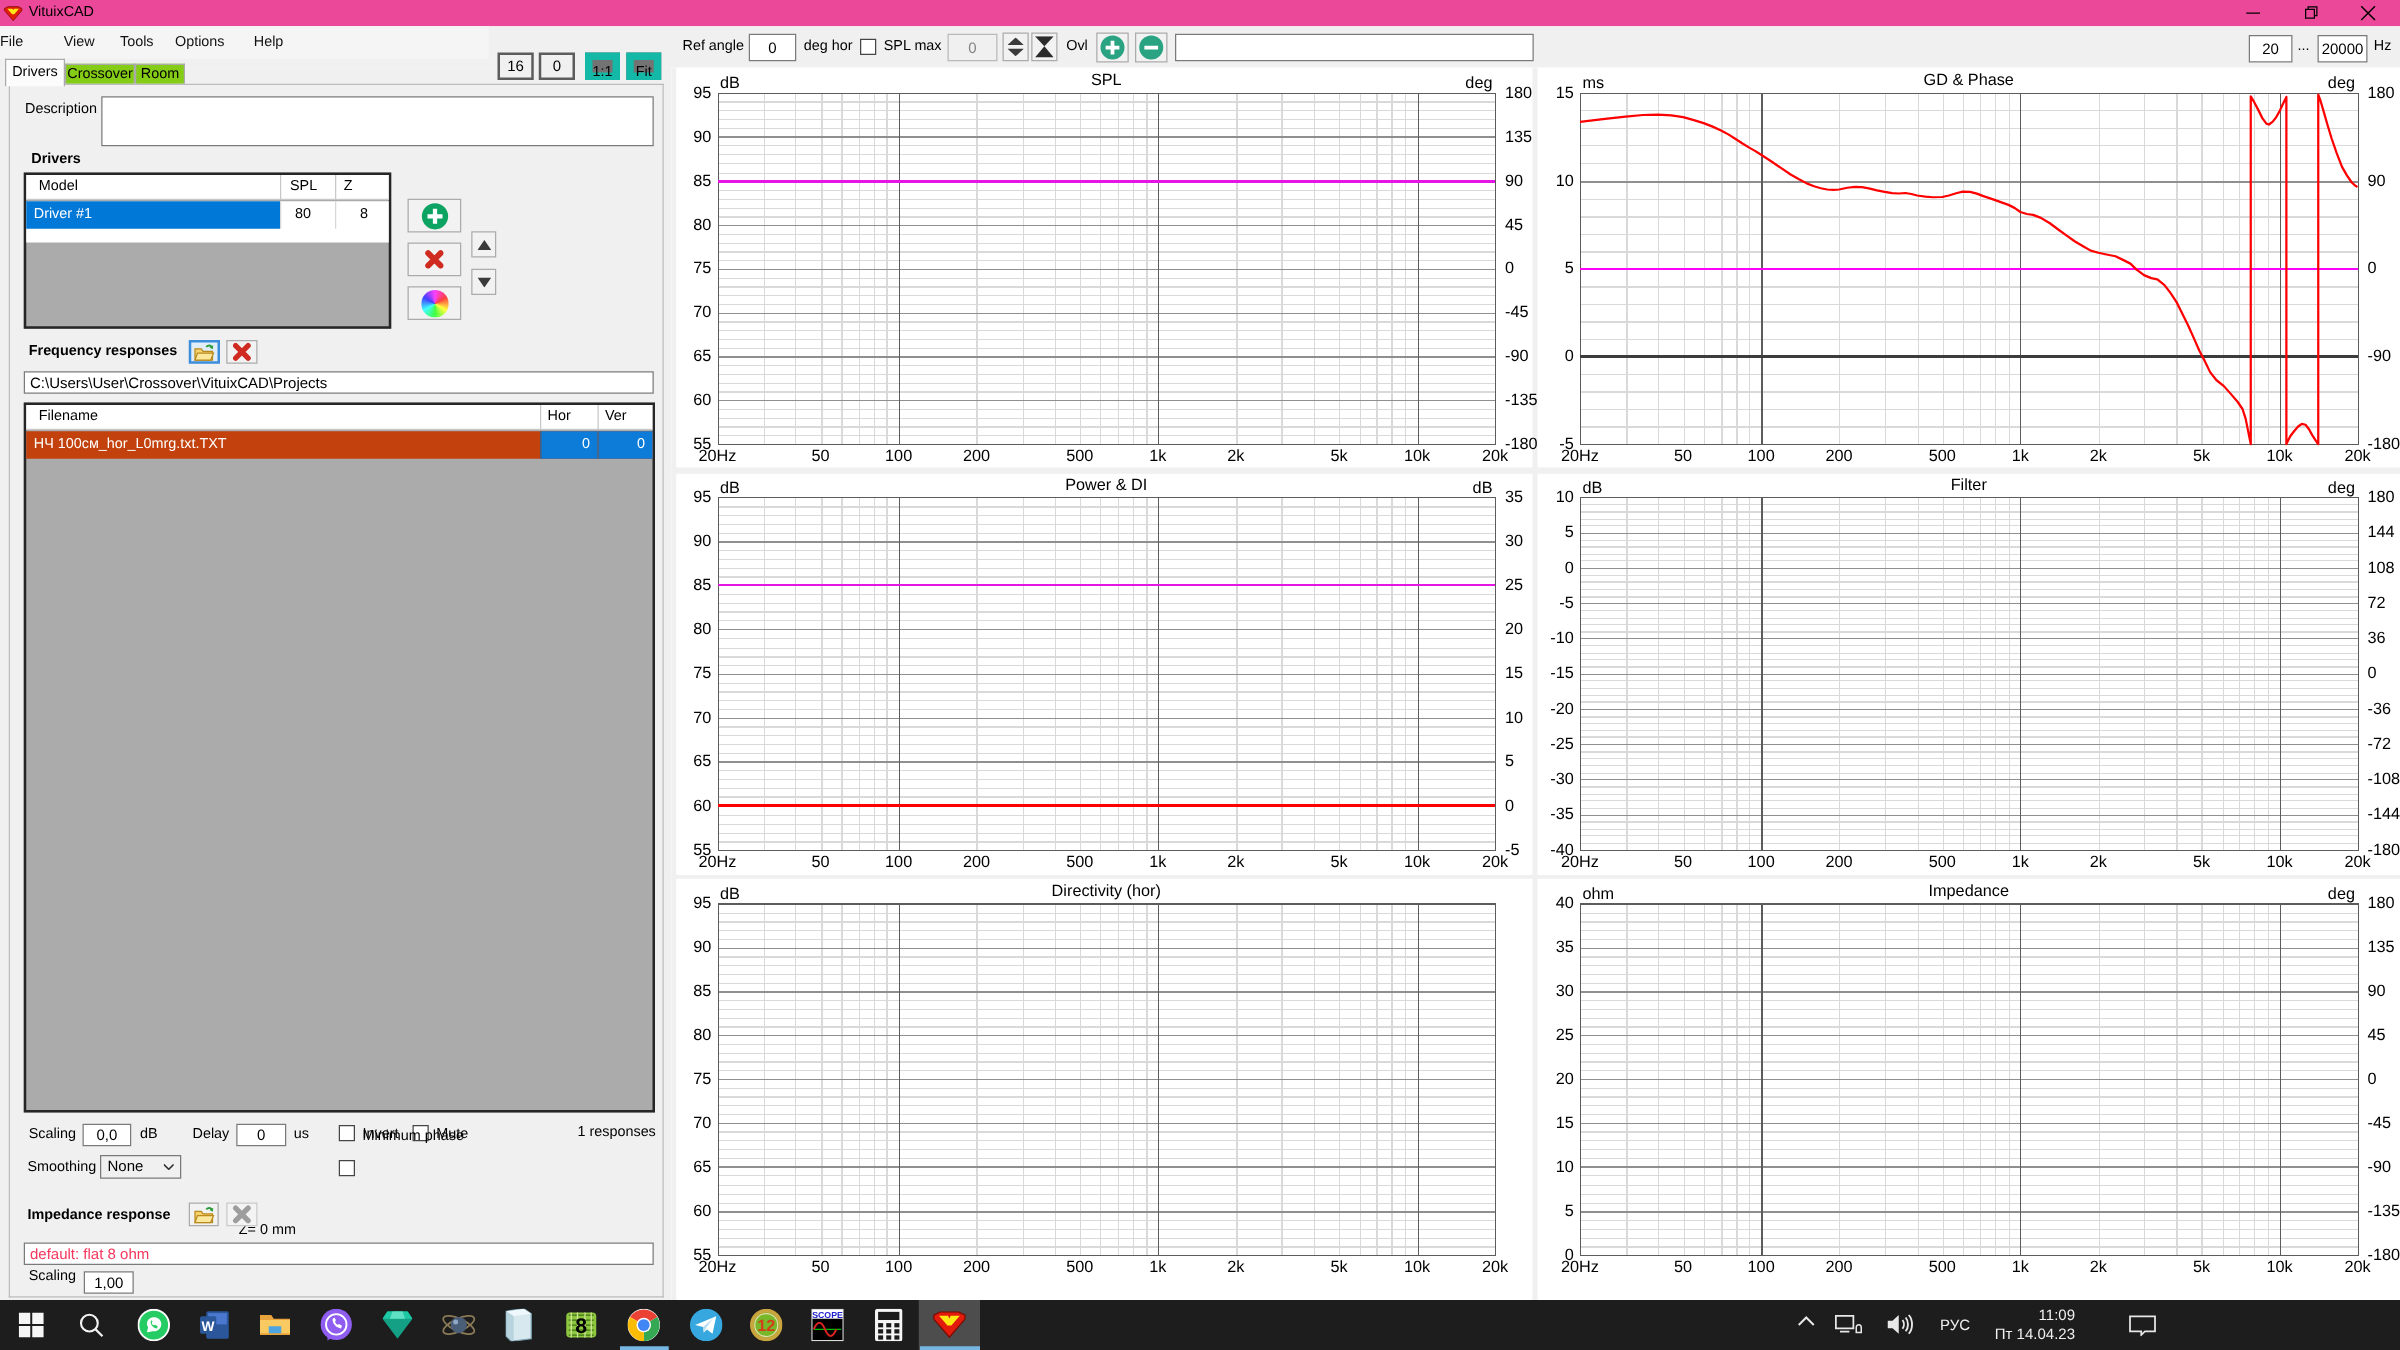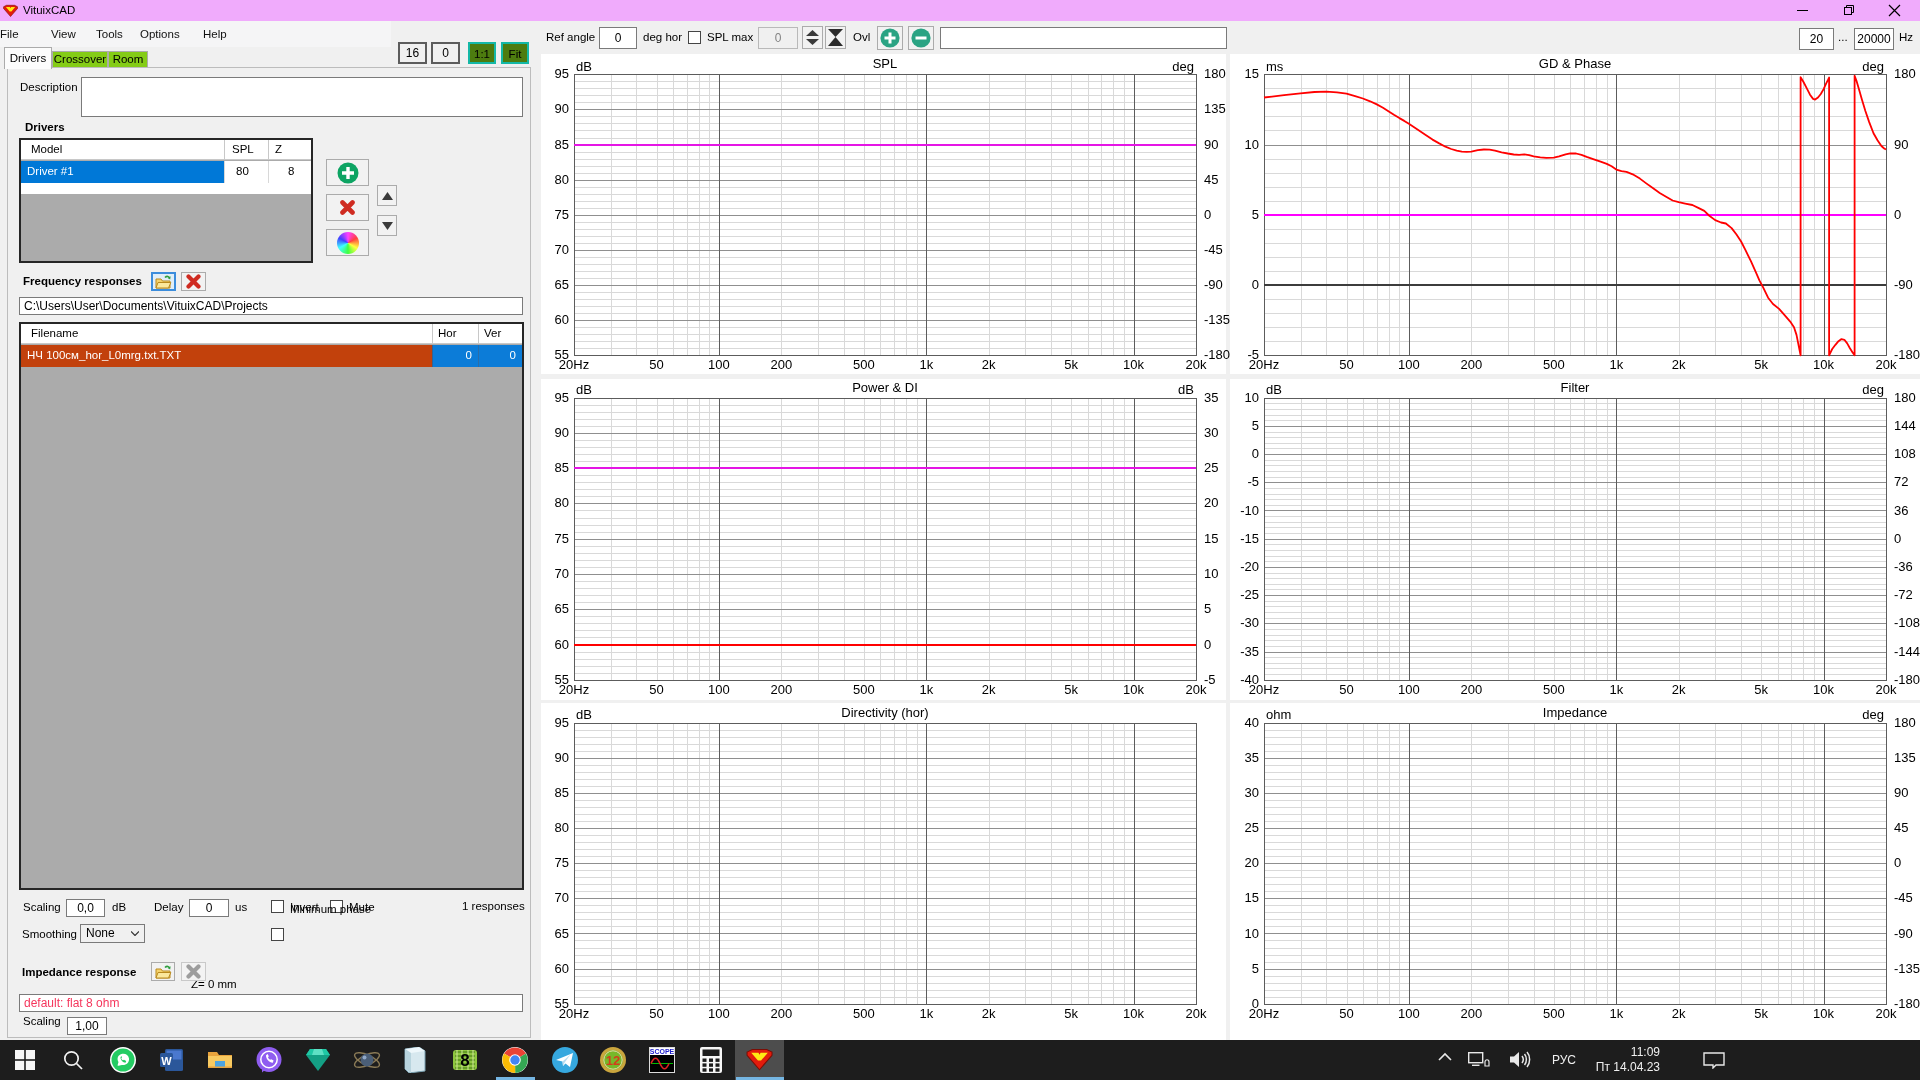--- a/index.html
+++ b/index.html
@@ -1,22 +1,22 @@
 <!DOCTYPE html>
 <html><head><meta charset="utf-8"><style>
 *{margin:0;padding:0;box-sizing:border-box}
 html,body{width:1920px;height:1080px;overflow:hidden;background:#fff;
  font-family:"Liberation Sans",sans-serif;font-size:11.5px;color:#000}
 .abs{position:absolute}
-#titlebar{position:absolute;left:0;top:0;width:1920px;height:21px;background:#f0abfc}
+#titlebar{position:absolute;left:0;top:0;width:1920px;height:21px;background:#ec4899}
 #menubar{position:absolute;left:0;top:21px;width:1920px;height:33px;background:#f0f0f0}
 #leftbg{position:absolute;left:0;top:54px;width:537px;height:986px;background:#f0f0f0}
 .menu{position:absolute;top:7px;color:#111}
 .tb{position:absolute;background:#fff;border:1px solid #7a7a7a;text-align:center;font-size:12px}
-.btn{position:absolute;background:#4d7c0f;border:2px solid #14b8a6;text-align:center}
+.btn{position:absolute;background:#737373;border:6px solid #14b8a6;text-align:center}
 .tab{position:absolute;background:#84cc16;border:1px solid #ababab;border-bottom:none;text-align:center}
 .cb{position:absolute;width:13px;height:13px;background:#fff;border:1px solid #454545}
 .lbl{position:absolute;white-space:nowrap}
 .bold{font-weight:bold}
 .ibtn{position:absolute;background:#f2f2f2;border:1px solid #ababab;display:flex;align-items:center;justify-content:center}
 #taskbar{position:absolute;left:0;top:1040px;width:1920px;height:40px;background:#1d1d1d}
 .ticon{position:absolute;top:0;width:48px;height:40px;display:flex;align-items:center;justify-content:center}
 </style></head><body>
 <div id="titlebar">
     <svg style="position:absolute;left:0;top:0" width="26" height="21" viewBox="0 0 26 21" xmlns="http://www.w3.org/2000/svg">
@@ -362,21 +362,21 @@
       <path d="M3 7.5 L15.8 7.5 L13.5 13 L1 13 Z" fill="#fbe89c" stroke="#b98a1e" stroke-width="1"></path>
       <path d="M10 2.5 C12 0.5 14 1.5 14.5 3" fill="none" stroke="#2e9e3e" stroke-width="1.6"></path>
       <polygon points="15.6,1.2 15.2,4.4 12.6,3.0" fill="#2e9e3e"></polygon>
     </svg>
   </div>
 <div class="ibtn" style="left:181px;top:272px;width:25px;height:19px">
     <svg style="" width="15" height="15" viewBox="0 0 15 15" xmlns="http://www.w3.org/2000/svg">
       <path d="M2.5 2.5 L12.5 12.5 M12.5 2.5 L2.5 12.5" stroke="#cf2b21" stroke-width="4.2" stroke-linecap="round"></path>
     </svg>
   </div>
-<div class="tb" style="left:19px;top:297px;width:504px;height:18px;text-align:left;line-height:16px;padding-left:4px">C:\Users\User\Documents\VituixCAD\Projects</div>
+<div class="tb" style="left:19px;top:297px;width:504px;height:18px;text-align:left;line-height:16px;padding-left:4px">C:\Users\User\Crossover\VituixCAD\Projects</div>
 <div class="abs" style="left:19px;top:322px;width:505px;height:568px;border:2px solid #262626;background:#ababab">
     <div class="abs" style="left:0;top:0;width:501px;height:20px;background:#fff;border-bottom:1px solid #c8c8c8">
       <span class="lbl" style="left:10px;top:3px">Filename</span>
       <span class="lbl" style="left:417px;top:3px">Hor</span>
       <span class="lbl" style="left:463px;top:3px">Ver</span>
       <div class="abs" style="left:411px;top:0;width:1px;height:20px;background:#c8c8c8"></div>
       <div class="abs" style="left:457px;top:0;width:1px;height:20px;background:#c8c8c8"></div>
     </div>
     <div class="abs" style="left:0;top:21px;width:501px;height:22px;background:#c2410c;color:#fff">
       <span class="lbl" style="left:6px;top:4px">НЧ 100см_hor_L0mrg.txt.TXT</span>

